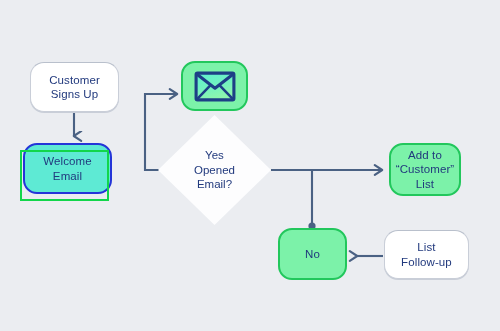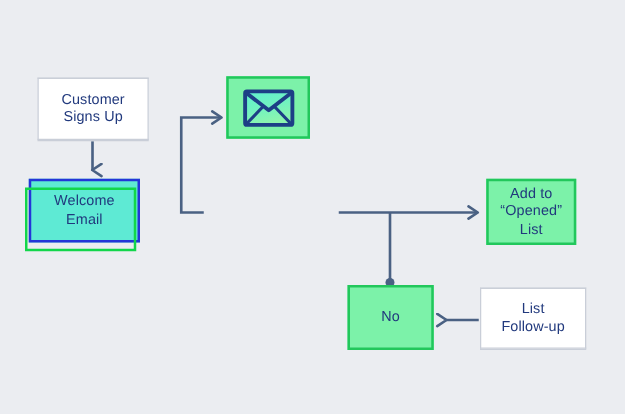--- a/index.html
+++ b/index.html
@@ -39,20 +39,21 @@
     z-index: 2;
     display: flex;
     align-items: center;
     justify-content: center;
     text-align: center;
     color: #21397d;
     font-size: 11.5px;
     line-height: 1.25;
     font-weight: 400;
     letter-spacing: 0.1px;
+    border-radius: 14px;
   }
 
   .node .label {
     display: block;
     white-space: pre-line;
     padding: 0 3px;
   }
 
   
   .box-plain {
@@ -178,24 +179,30 @@
             <stop offset="100%" stop-color="#8df5ae"></stop>
           </linearGradient>
         </defs>
         <rect x="2.1" y="2.1" width="37.8" height="26.8" rx="1.4" fill="url(#envFill)" stroke="#1d3f86" stroke-width="3.1"></rect>
         <path d="M3.6,3.8 L21,17.2 L38.4,3.8" fill="none" stroke="#1d3f86" stroke-width="3.1" stroke-linecap="round" stroke-linejoin="round"></path>
         <path d="M3.8,27.4 L16.1,14.6 M38.2,27.4 L25.9,14.6" fill="none" stroke="#1d3f86" stroke-width="2.5" stroke-linecap="round"></path>
       </svg>
     </span>
   </div>
 
+  <div class="diamond-wrap" style="left:158px; top:115px; width:113px; height:110px;">
+    <div class="diamond-shape"></div>
+    <div class="diamond-text">Yes
+Opened
+Email?</div>
+  </div>
 
   <div class="node box-green" style="left:389px; top:143px; width:72px; height:53px;">
     <span class="label">Add to
-“Opened”
+“Customer”
 List</span>
   </div>
 
   <div class="node box-green" style="left:278px; top:228px; width:69px; height:52px;">
     <span class="label">No</span>
   </div>
 
   <div class="node box-plain" style="left:384px; top:230px; width:85px; height:49px;">
     <span class="label">List
 Follow-up</span>

